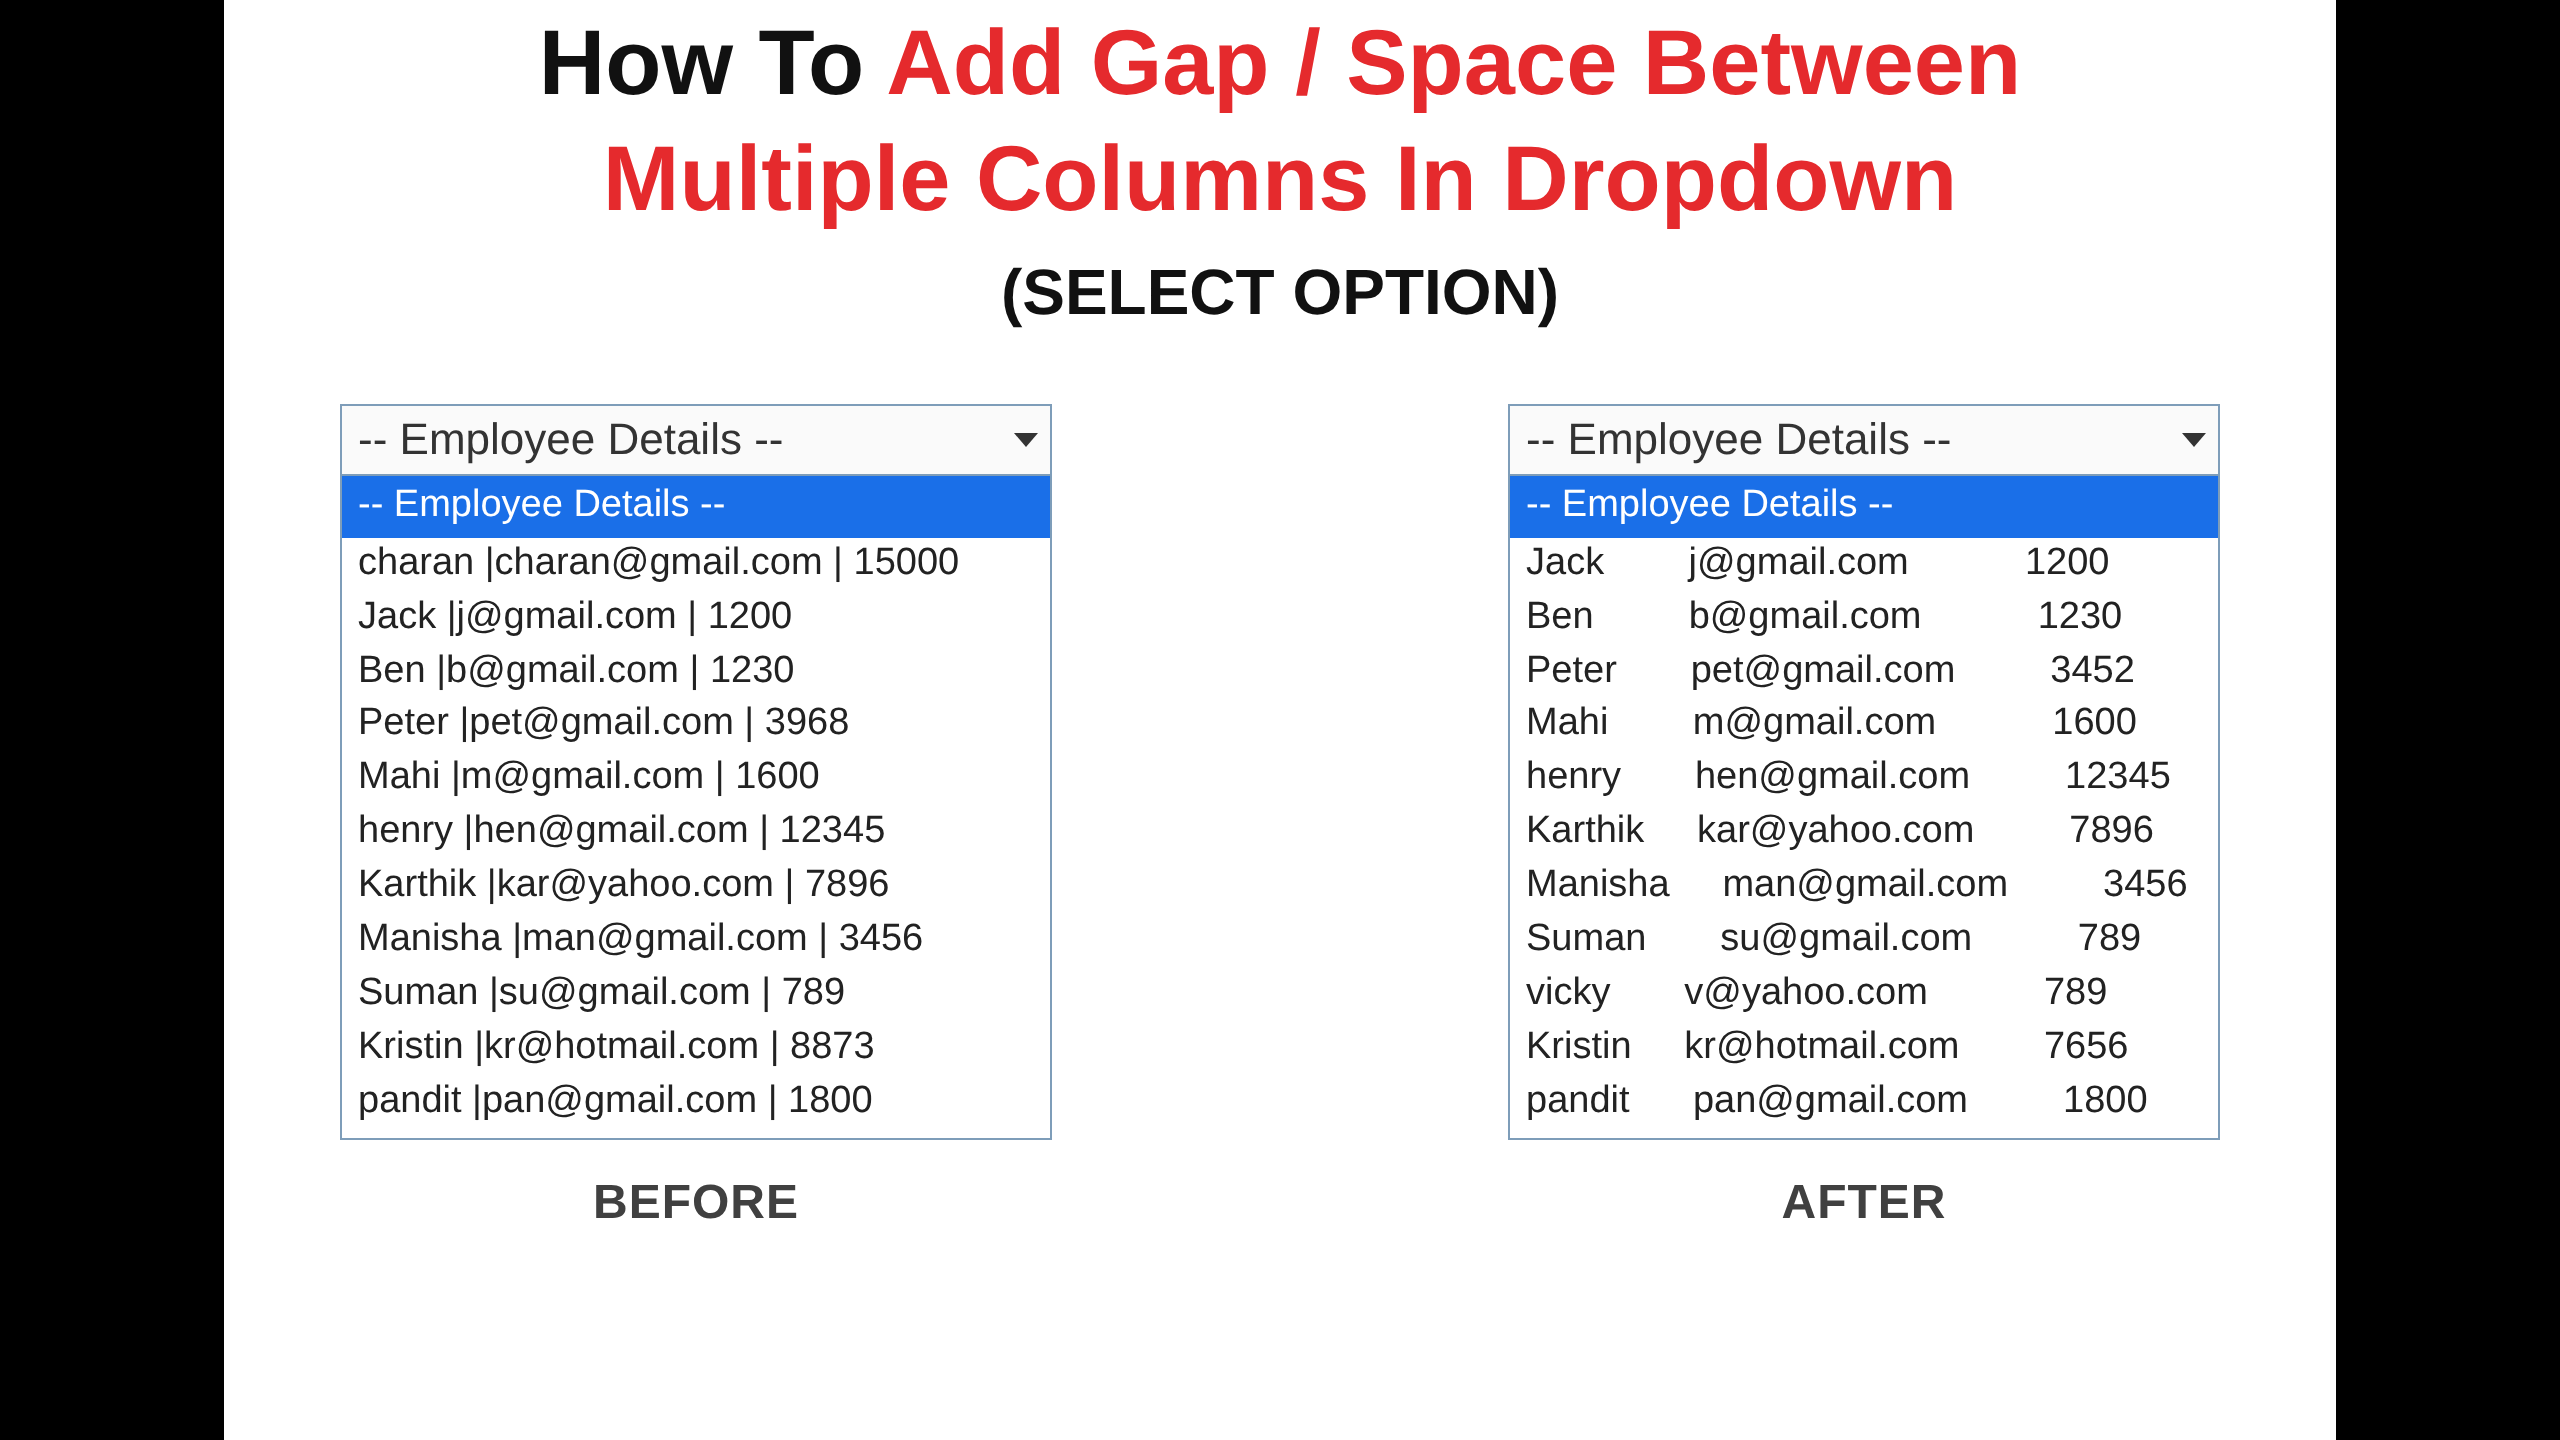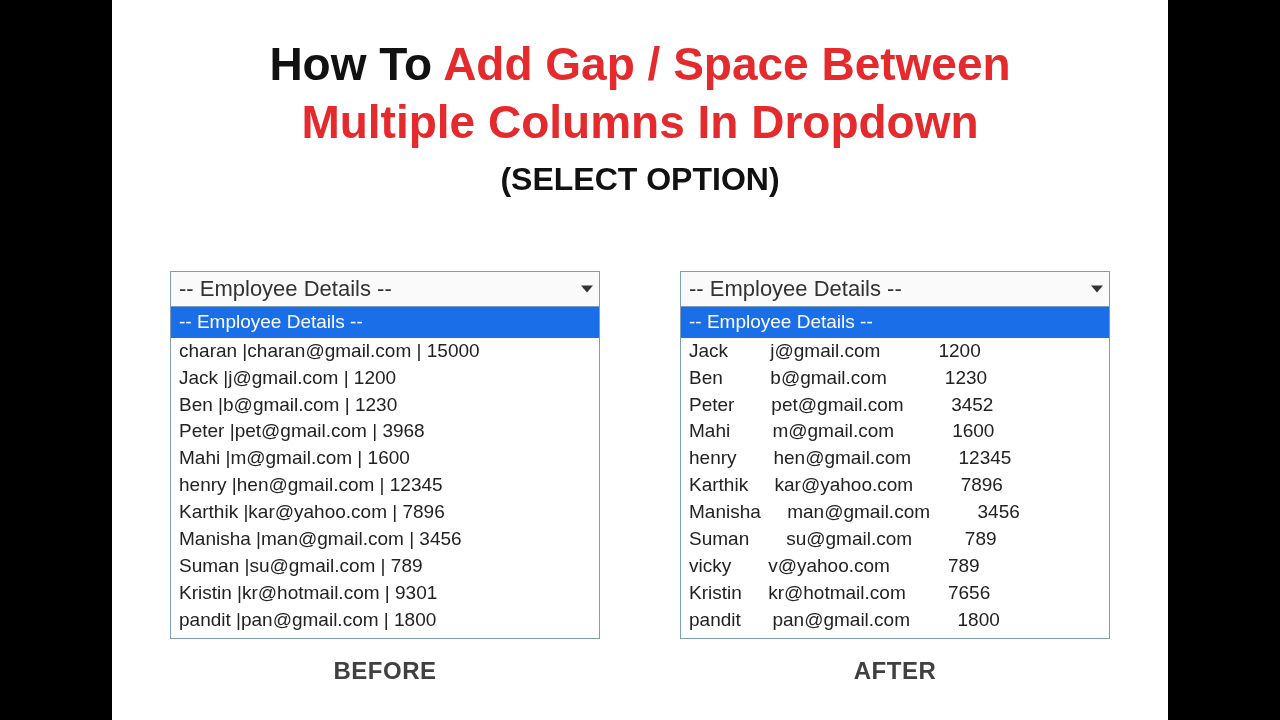--- a/index.html
+++ b/index.html
@@ -12,34 +12,34 @@
   .page {
     position:absolute;
     left:112px; top:0;
     width:1056px; height:720px;
     background:#fff;
   }
   .title {
     text-align:center;
     font-weight:700;
     line-height:1.25;
-    padding-top:36px;
+    padding-top:3px;
   }
   .title .line1, .title .line2 { font-size:46px; }
   .title .line3 { font-size:32px; margin-top:8px; }
   .black { color:#111; }
   .red   { color:#e52a2d; }
 
   .panels {
     display:flex;
     justify-content:space-between;
     padding:36px 58px 0 58px;
     gap:40px;
   }
-  .panel { width:430px;margin-top:36px; }
+  .panel { width:356px; }
 
   .dd-head {
     border:1px solid #7e9db9;
     background:#fafafa;
     font-size:22px;
     color:#333;
     padding:3px 8px 2px 8px;
     position:relative;
     line-height:1.3;
   }
@@ -110,21 +110,21 @@
         <div id="before-rows">
             <div class="dd-row">charan |charan@gmail.com | 15000</div>
             <div class="dd-row">Jack |j@gmail.com | 1200</div>
             <div class="dd-row">Ben |b@gmail.com | 1230</div>
             <div class="dd-row">Peter |pet@gmail.com | 3968</div>
             <div class="dd-row">Mahi |m@gmail.com | 1600</div>
             <div class="dd-row">henry |hen@gmail.com | 12345</div>
             <div class="dd-row">Karthik |kar@yahoo.com | 7896</div>
             <div class="dd-row">Manisha |man@gmail.com | 3456</div>
             <div class="dd-row">Suman |su@gmail.com | 789</div>
-            <div class="dd-row">Kristin |kr@hotmail.com | 9301</div>
+            <div class="dd-row">Kristin |kr@hotmail.com | 8873</div>
             <div class="dd-row">pandit |pan@gmail.com | 1800</div>
           </div>
       </div>
       <div class="caption">BEFORE</div>
     </div>
 
     <div class="panel after">
       <div class="dd-head">
         <span>-- Employee Details --</span>
         <span class="dd-caret"></span>

